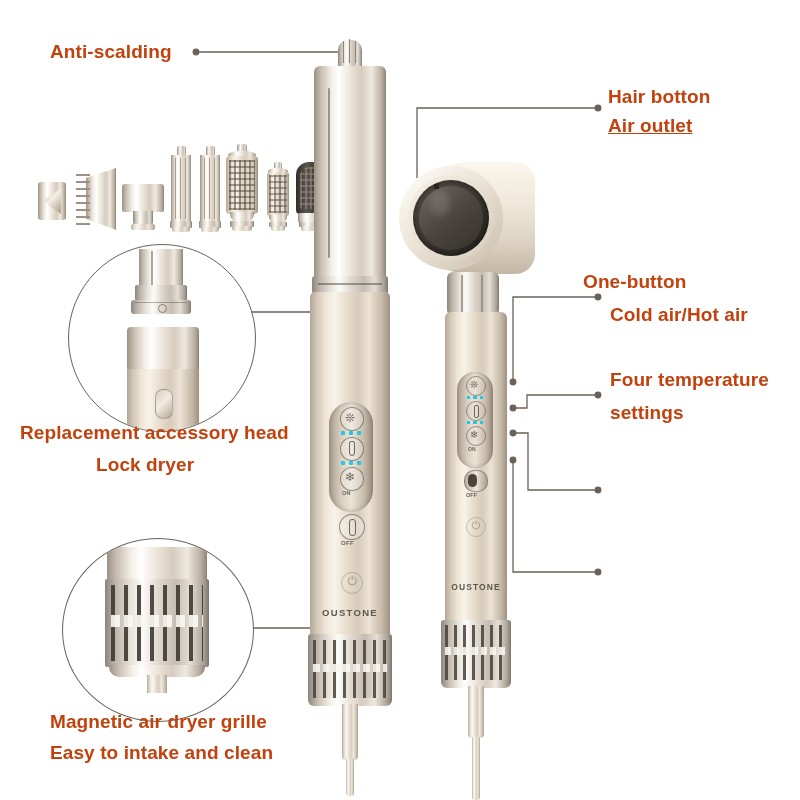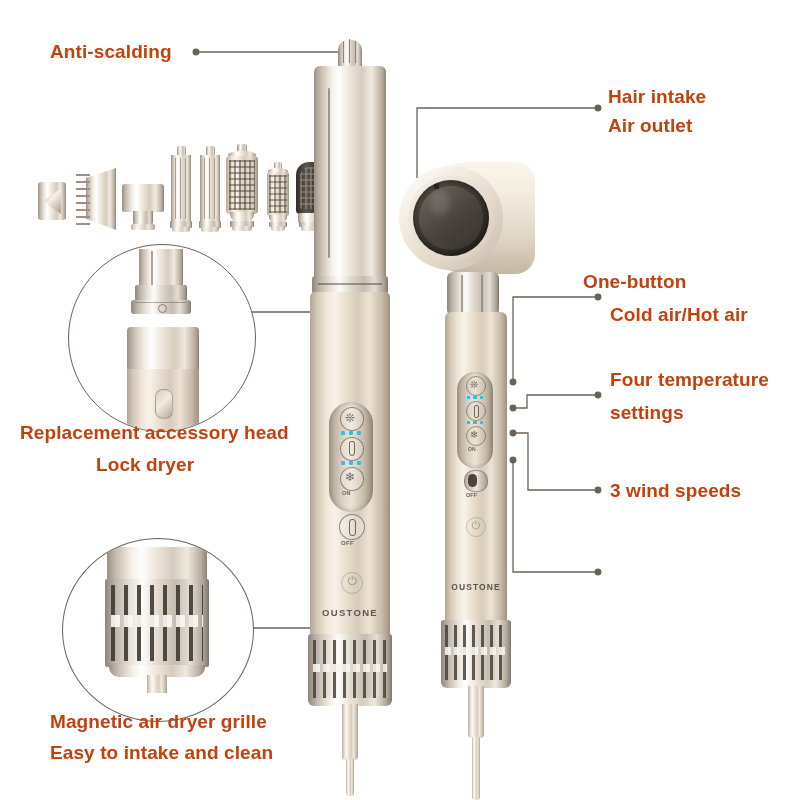--- a/index.html
+++ b/index.html
@@ -403,30 +403,29 @@
         <div style="position:absolute;left:0;top:30px;width:92px;height:12px;
           background:repeating-linear-gradient(to right, rgba(250,247,242,.92) 0 9px, transparent 9px 13px);"></div>
       </div>
       <div class="metal-bright" style="position:absolute;left:4px;top:118px;width:96px;height:12px;border-radius:0 0 10px 10px;"></div>
       <div class="metal-v" style="position:absolute;left:42px;top:128px;width:20px;height:18px;"></div>
     </div>
   </div>
 
   <div class="label" style="left:50px;top:37px;">Anti-scalding</div>
 
-  <div class="label" style="left:608px;top:82px;">Hair intake</div>
-  <div class="label" style="left:608px;top:111px;">Air outlet</div>
+  <div class="label" style="left:608px;top:82px;">Hair botton</div>
+  <div class="label" style="left:608px;top:111px;text-decoration:underline;">Air outlet</div>
 
   <div class="label" style="left:583px;top:267px;">One-button</div>
   <div class="label" style="left:610px;top:365px;">Four temperature</div>
 
   <div class="label" style="left:610px;top:300px;">Cold air/Hot air</div>
   <div class="label" style="left:610px;top:398px;">settings</div>
 
-  <div class="label" style="left:610px;top:476px;">3 wind speeds</div>
 
 
   <div class="label" style="left:20px;top:418px;">Replacement accessory head</div>
   <div class="label" style="left:96px;top:450px;">Lock dryer</div>
 
   <div class="label" style="left:50px;top:707px;">Magnetic air dryer grille</div>
   <div class="label" style="left:50px;top:738px;">Easy to intake and clean</div>
 
 </div>
 

